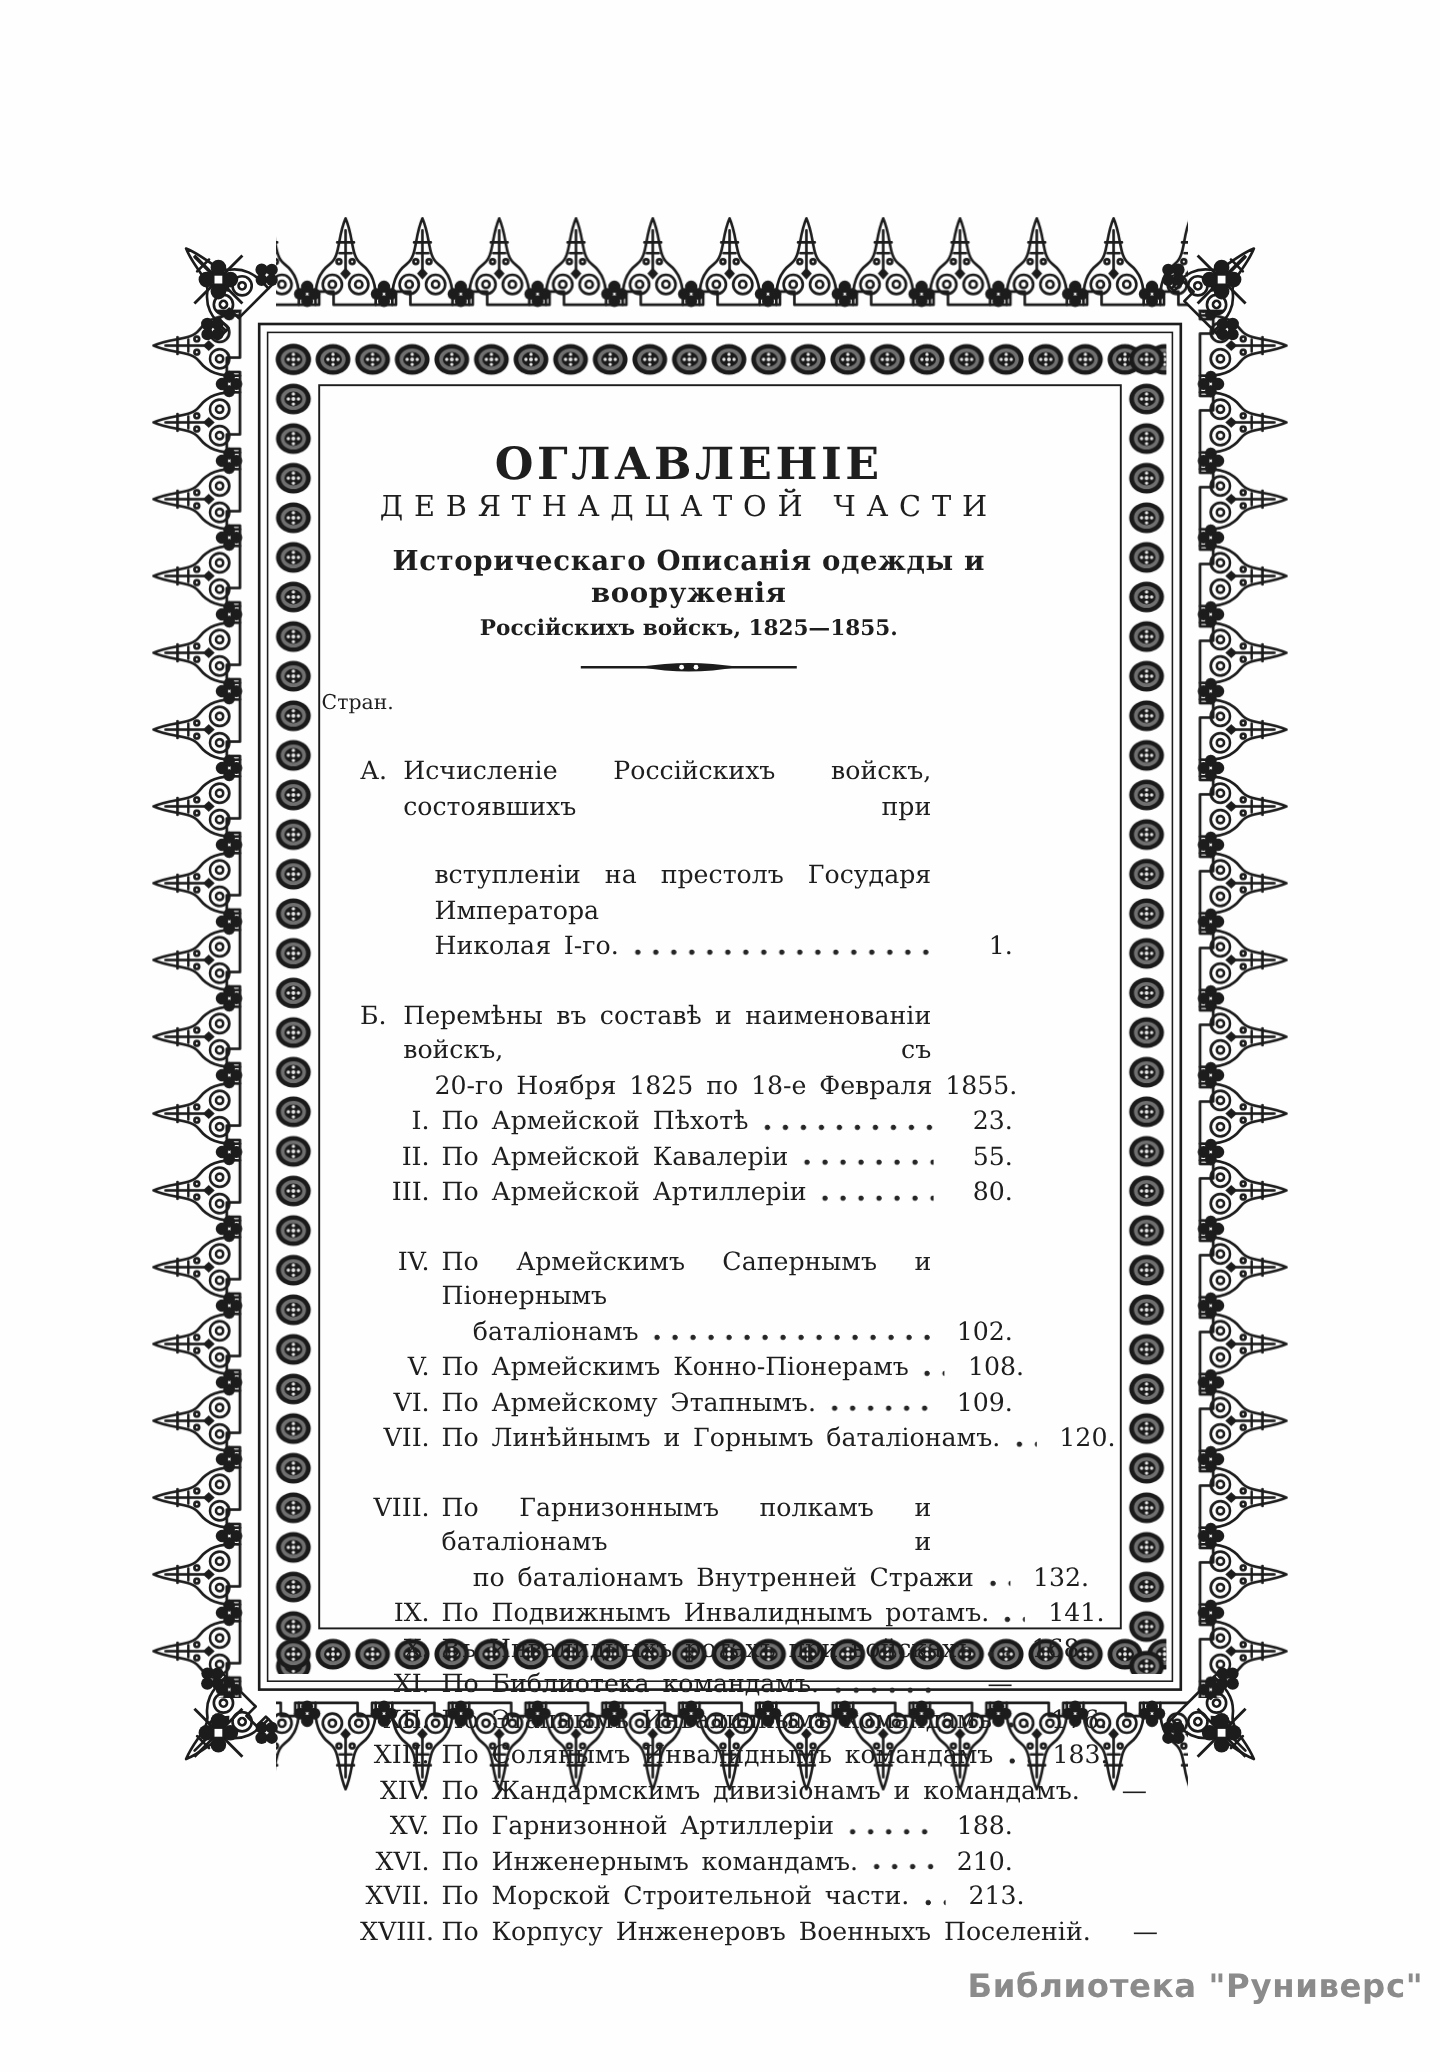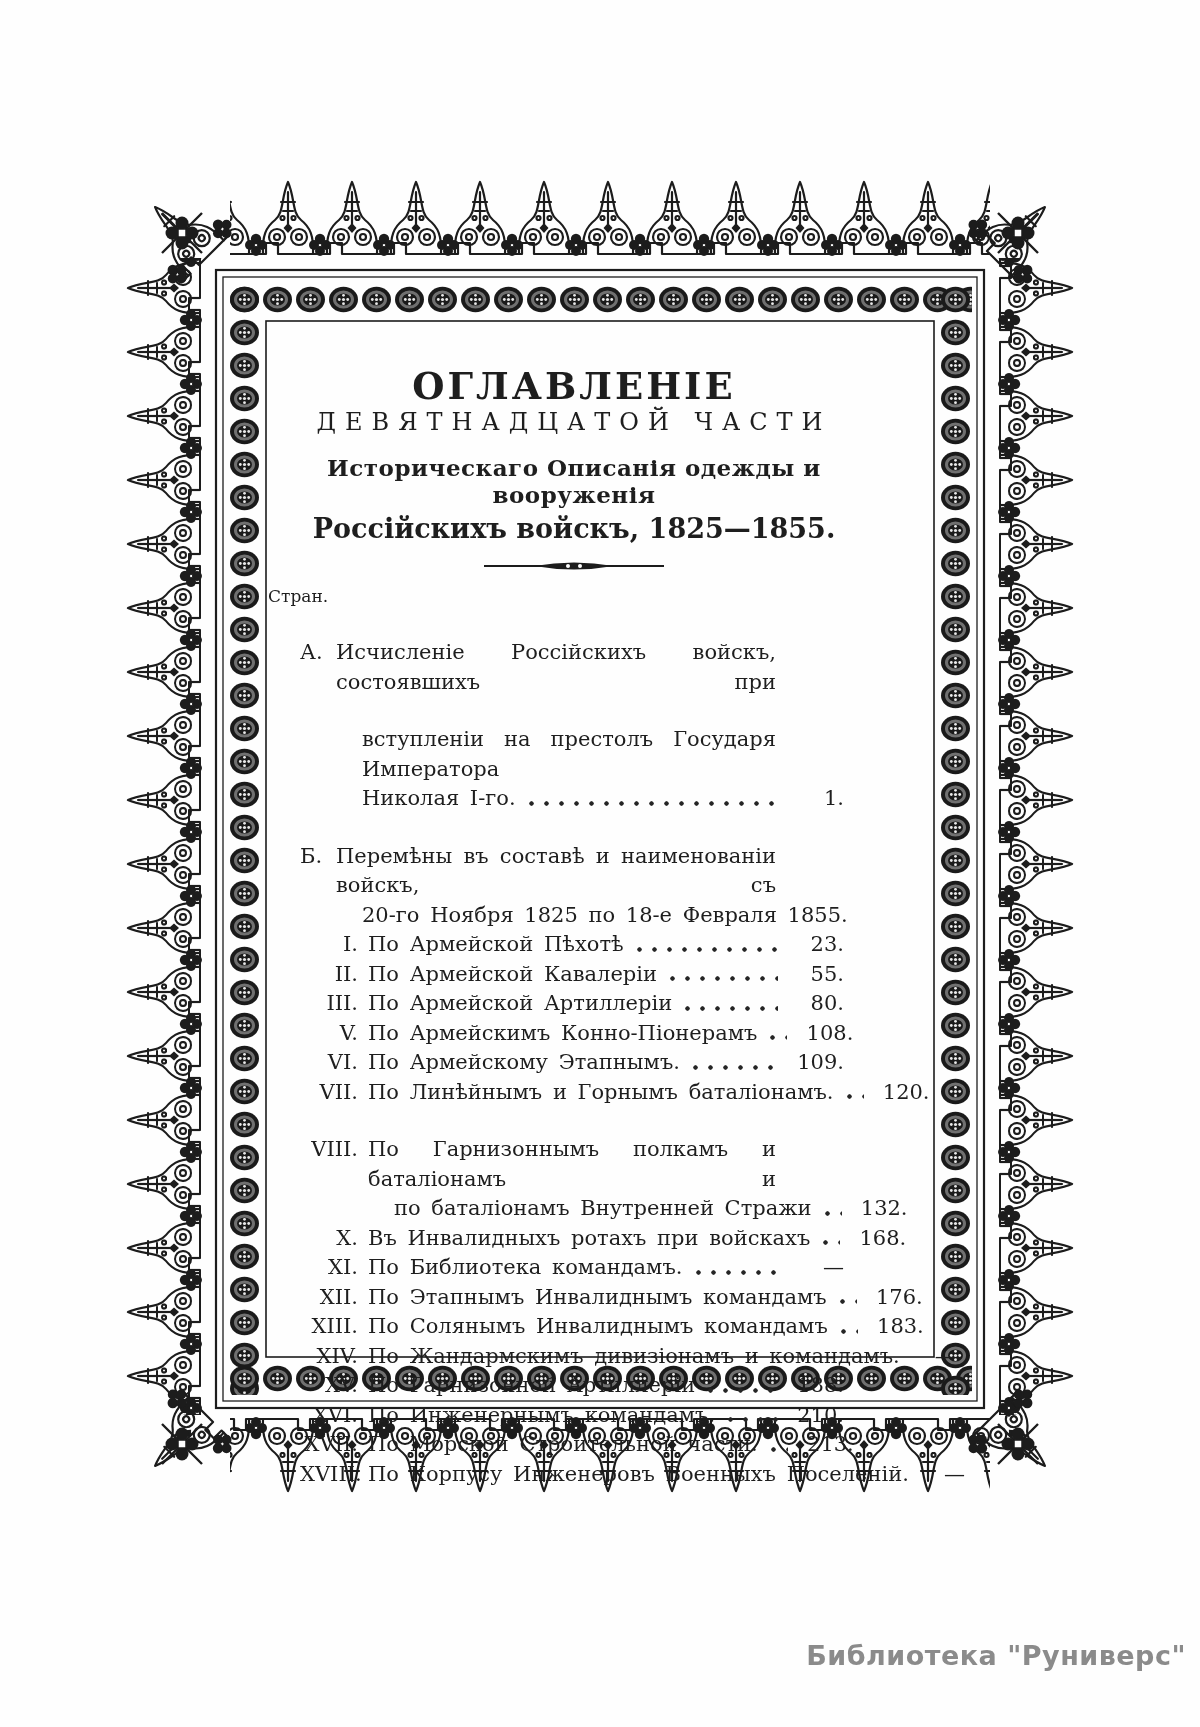--- a/index.html
+++ b/index.html
@@ -21,21 +21,21 @@
   .subtitle {
     text-align:center; 
     font-size:24px; letter-spacing:9px; font-weight:normal;
   }
   .work1 {
     text-align:center; margin-top:18px;
     font-size:23px; font-weight:bold; letter-spacing:0.5px;
   }
   .work2 {
     text-align:center; margin-top:5px;
-    font-size:27px; font-weight:bold;
+    font-size:18px; font-weight:bold;
   }
   .divider { text-align:center; margin-top:14px; height:16px; }
   .stran {
     font-size:17px;
     margin:12px 34px 4px 0;
   }
   .toc { margin:2px 36px 0 32px; font-size:21px; word-spacing:4px; }
   .toc-entry { }
   .toc-line { display:flex; align-items:baseline; line-height:29.5px; white-space:nowrap; }
   .num { flex:0 0 auto; margin-right:12px; }
@@ -226,20 +226,33 @@
       <div class="toc-entry roman">
         <div class="toc-line">
           <span class="num">III.</span>
           <span class="text">По Армейской Артиллеріи</span>
           <span class="leader"></span>
           <span class="page">80.</span>
         </div>
       </div>
       <div class="toc-entry roman">
         <div class="toc-line">
+          <span class="num">IV.</span>
+          <span class="text fill">По Армейскимъ Сапернымъ и Піонернымъ</span>
+        </div>
+        <div class="toc-line">
+          <span class="num"></span>
+          <span class="indent"></span>
+          <span class="text">баталіонамъ</span>
+          <span class="leader"></span>
+          <span class="page">102.</span>
+        </div>
+      </div>
+      <div class="toc-entry roman">
+        <div class="toc-line">
           <span class="num">V.</span>
           <span class="text">По Армейскимъ Конно-Піонерамъ</span>
           <span class="leader"></span>
           <span class="page">108.</span>
         </div>
       </div>
       <div class="toc-entry roman">
         <div class="toc-line">
           <span class="num">VI.</span>
           <span class="text">По Армейскому Этапнымъ.</span>
@@ -259,20 +272,28 @@
         <div class="toc-line">
           <span class="num">VIII.</span>
           <span class="text fill">По Гарнизоннымъ полкамъ и баталіонамъ и</span>
         </div>
         <div class="toc-line">
           <span class="num"></span>
           <span class="indent"></span>
           <span class="text">по баталіонамъ Внутренней Стражи</span>
           <span class="leader"></span>
           <span class="page">132.</span>
+        </div>
+      </div>
+      <div class="toc-entry roman">
+        <div class="toc-line">
+          <span class="num">IX.</span>
+          <span class="text">По Подвижнымъ Инвалиднымъ ротамъ.</span>
+          <span class="leader"></span>
+          <span class="page">141.</span>
         </div>
       </div>
       <div class="toc-entry roman">
         <div class="toc-line">
           <span class="num">X.</span>
           <span class="text">Въ Инвалидныхъ ротахъ при войскахъ</span>
           <span class="leader"></span>
           <span class="page">168.</span>
         </div>
       </div>

